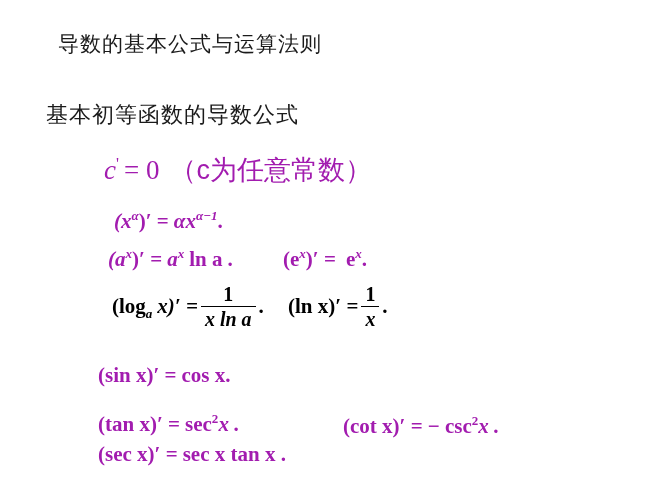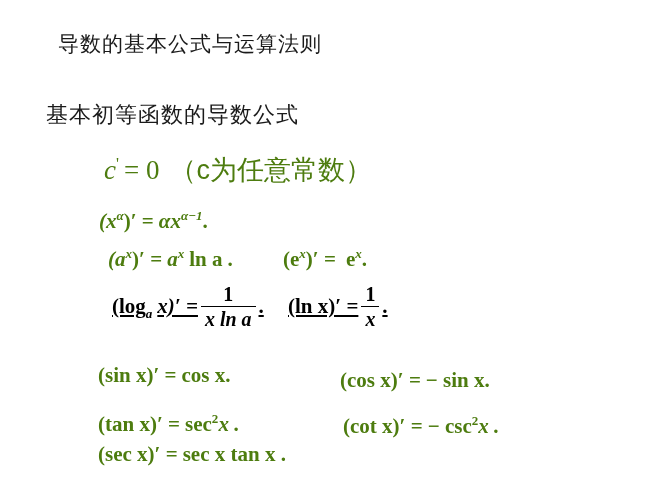--- a/index.html
+++ b/index.html
@@ -34,35 +34,34 @@
     left: 46px;
     top: 100px;
     font-family: Liberation Serif, serif;
     font-size: 22px;
     color: #1a1a1a;
     letter-spacing: 1px;
     white-space: nowrap;
   }
   .formula {
     position: absolute;
-    color: #4d7c0f;
+    color: #a21caf;
     font-family: "Liberation Serif", serif;
     white-space: nowrap;
   }
   .fml-main {
     font-size: 27px;
   }
   .fml {
     font-size: 21px;
     font-weight: bold;
   }
   .fml-black {
     color: #000000;
     font-weight: bold;
-    text-decoration: underline;
   }
   i { font-style: italic; }
   .sup {
     font-size: 0.62em;
     vertical-align: super;
   }
   .sub {
     font-size: 0.62em;
     vertical-align: sub;
   }
@@ -94,21 +93,21 @@
 <div class="slide">
 
   <div class="title">导数的基本公式与运算法则</div>
 
   <div class="subtitle">基本初等函数的导数公式</div>
 
   <div class="formula fml-main" style="left:104px; top:152px;">
     <i>c</i><span class="sup">'</span><span class="sp"></span><span>= 0</span><span class="sp"></span><span class="sp"></span><span style="font-family:'Liberation Sans',sans-serif;">（c为任意常数）</span>
   </div>
 
-  <div class="formula fml" style="left:99px; top:208px;">
+  <div class="formula fml" style="left:114px; top:208px;">
     <i>(x</i><i class="sup">α</i><span>)′ =</span><span class="sp"></span><i>α</i><i>x</i><i class="sup">α−1</i><span>.</span>
   </div>
 
   <div class="formula fml" style="left:108px; top:246px;">
     <span><i>(a</i><i class="sup">x</i><span>)′ =</span><span class="sp"></span><i>a</i><i class="sup">x</i><span class="sp"></span><span>ln a</span><span class="sp"></span><span>.</span></span>
   </div>
 
   <div class="formula fml" style="left:283px; top:246px;">
     <span>(e</span><i class="sup">x</i><span>)′ =</span><span class="sp"></span><span class="sp"></span><span>e</span><i class="sup">x</i><span>.</span>
   </div>
@@ -118,23 +117,20 @@
   </div>
 
   <div class="formula fml fml-black" style="left:288px; top:284px;">
     <span>(ln x)′ =</span><span class="frac"><span class="num">1</span><span class="den"><i>x</i></span></span><span>.</span>
   </div>
 
   <div class="formula fml" style="left:98px; top:363px;">
     <span>(sin x)′ =</span><span class="sp"></span><span>cos x.</span>
   </div>
 
-  <div class="formula fml" style="left:340px; top:368px;">
-    <span>(cos x)′ =</span><span class="sp"></span><span>− sin x.</span>
-  </div>
 
   <div class="formula fml" style="left:98px; top:411px;">
     <span>(tan x)′ =</span><span class="sp"></span><span>sec</span><span class="sup">2</span><i>x .</i>
   </div>
 
   <div class="formula fml" style="left:343px; top:413px;">
     <span>(cot x)′ =</span><span class="sp"></span><span>− csc</span><span class="sup">2</span><i>x .</i>
   </div>
 
   <div class="formula fml" style="left:98px; top:442px;">

